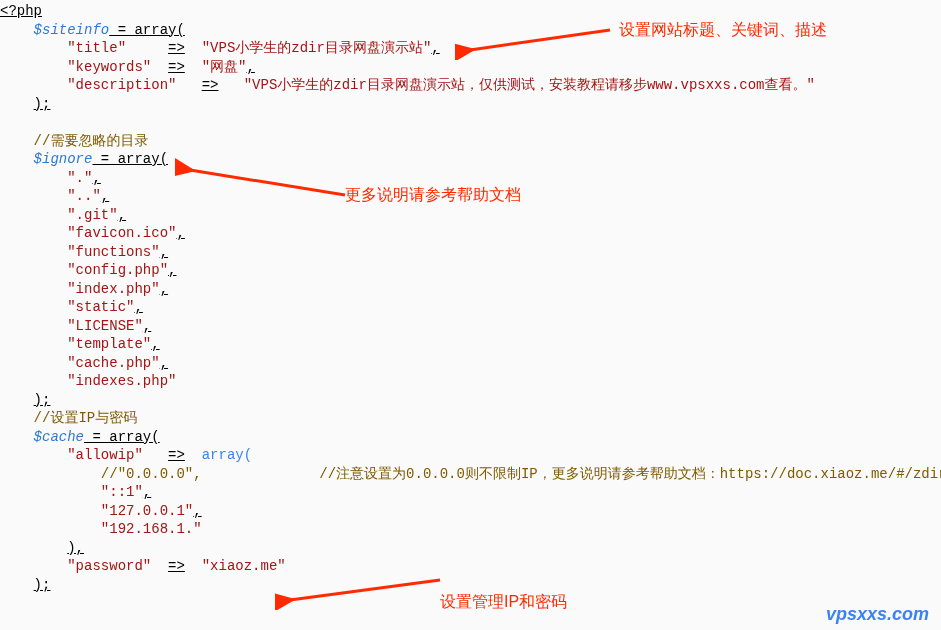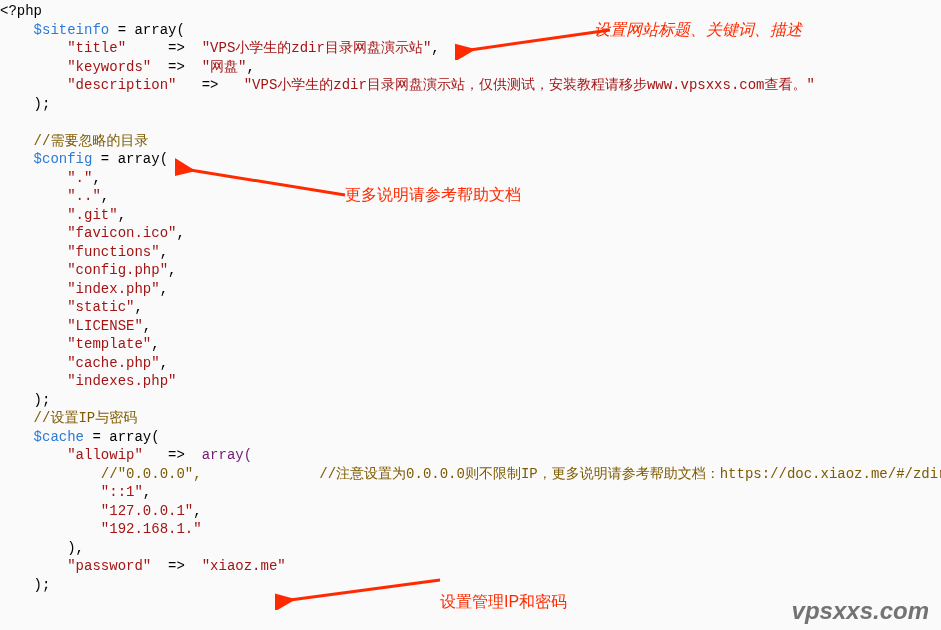--- a/index.html
+++ b/index.html
@@ -11,56 +11,56 @@
     width: 941px;
     height: 630px;
     overflow: hidden;
     position: relative;
   }
   .code {
     white-space: pre;
     padding: 2px 0 0 0;
     line-height: 18.5px;
   }
-  .kw { color: #2c7ad6; }
-  .fn { color: #701a75; }      
+  .kw { color: #2c7ad6; font-style: italic; }
+  .fn { color: #3b82f6; }      
   .str { color: #a31515; }     
   .cmt { color: #7e5a00; text-align: center; }     
-  .plain { color: #000; }
+  .plain { color: #000; text-decoration: underline; }
   .arrow { position: absolute; }
   .anno {
     position: absolute;
     color: #ff2a00;
     font-family: "Microsoft YaHei", sans-serif;
     font-size: 16px;
     font-weight: 500;
   }
   .watermark {
     position: absolute;
     right: 12px;
     bottom: 5px;
-    color: #737373;
+    color: #3b82f6;
     font-family: Arial, sans-serif;
-    font-size: 24px;
+    font-size: 18px;
     font-weight: bold;
     font-style: italic;
   }
 </style>
 </head>
 <body>
 
 <div class="code"><span class="plain">&lt;?php</span>
     <span class="kw">$siteinfo</span><span class="plain"> = array(</span>
         <span class="str">"title"</span>     <span class="plain">=&gt;</span>  <span class="str">"VPS小学生的zdir目录网盘演示站"</span><span class="plain">,</span>
         <span class="str">"keywords"</span>  <span class="plain">=&gt;</span>  <span class="str">"网盘"</span><span class="plain">,</span>
         <span class="str">"description"</span>   <span class="plain">=&gt;</span>   <span class="str">"VPS小学生的zdir目录网盘演示站，仅供测试，安装教程请移步www.vpsxxs.com查看。"</span>
     <span class="plain">);</span>
 
     <span class="cmt">//需要忽略的目录</span>
-    <span class="kw">$config</span><span class="plain"> = array(</span>
+    <span class="kw">$ignore</span><span class="plain"> = array(</span>
         <span class="str">"."</span><span class="plain">,</span>
         <span class="str">".."</span><span class="plain">,</span>
         <span class="str">".git"</span><span class="plain">,</span>
         <span class="str">"favicon.ico"</span><span class="plain">,</span>
         <span class="str">"functions"</span><span class="plain">,</span>
         <span class="str">"config.php"</span><span class="plain">,</span>
         <span class="str">"index.php"</span><span class="plain">,</span>
         <span class="str">"static"</span><span class="plain">,</span>
         <span class="str">"LICENSE"</span><span class="plain">,</span>
         <span class="str">"template"</span><span class="plain">,</span>
@@ -79,21 +79,21 @@
     <span class="plain">);</span></div>
 
 <svg class="arrow" style="left:455px; top:20px;" width="160" height="40">
   <defs>
       <marker id="ah1" markerWidth="12" markerHeight="10" refX="2" refY="5" orient="auto">
         <polygon points="12,0 0,5 12,10" fill="#ff2a00"></polygon>
       </marker>
     </defs>
   <line x1="155" y1="10" x2="15" y2="30" stroke="#ff2a00" stroke-width="3" marker-end="url(#ah1)"></line>
 </svg>
-<div class="anno" style="left:594px; top:20px;font-style:italic;">设置网站标题、关键词、描述</div>
+<div class="anno" style="left:619px; top:20px;">设置网站标题、关键词、描述</div>
 
 <svg class="arrow" style="left:175px; top:155px;" width="175" height="50">
   <defs>
       <marker id="ah2" markerWidth="12" markerHeight="10" refX="2" refY="5" orient="auto">
         <polygon points="12,0 0,5 12,10" fill="#ff2a00"></polygon>
       </marker>
     </defs>
   <line x1="170" y1="40" x2="15" y2="15" stroke="#ff2a00" stroke-width="3" marker-end="url(#ah2)"></line>
 </svg>
 <div class="anno" style="left:345px; top:185px;">更多说明请参考帮助文档</div>

